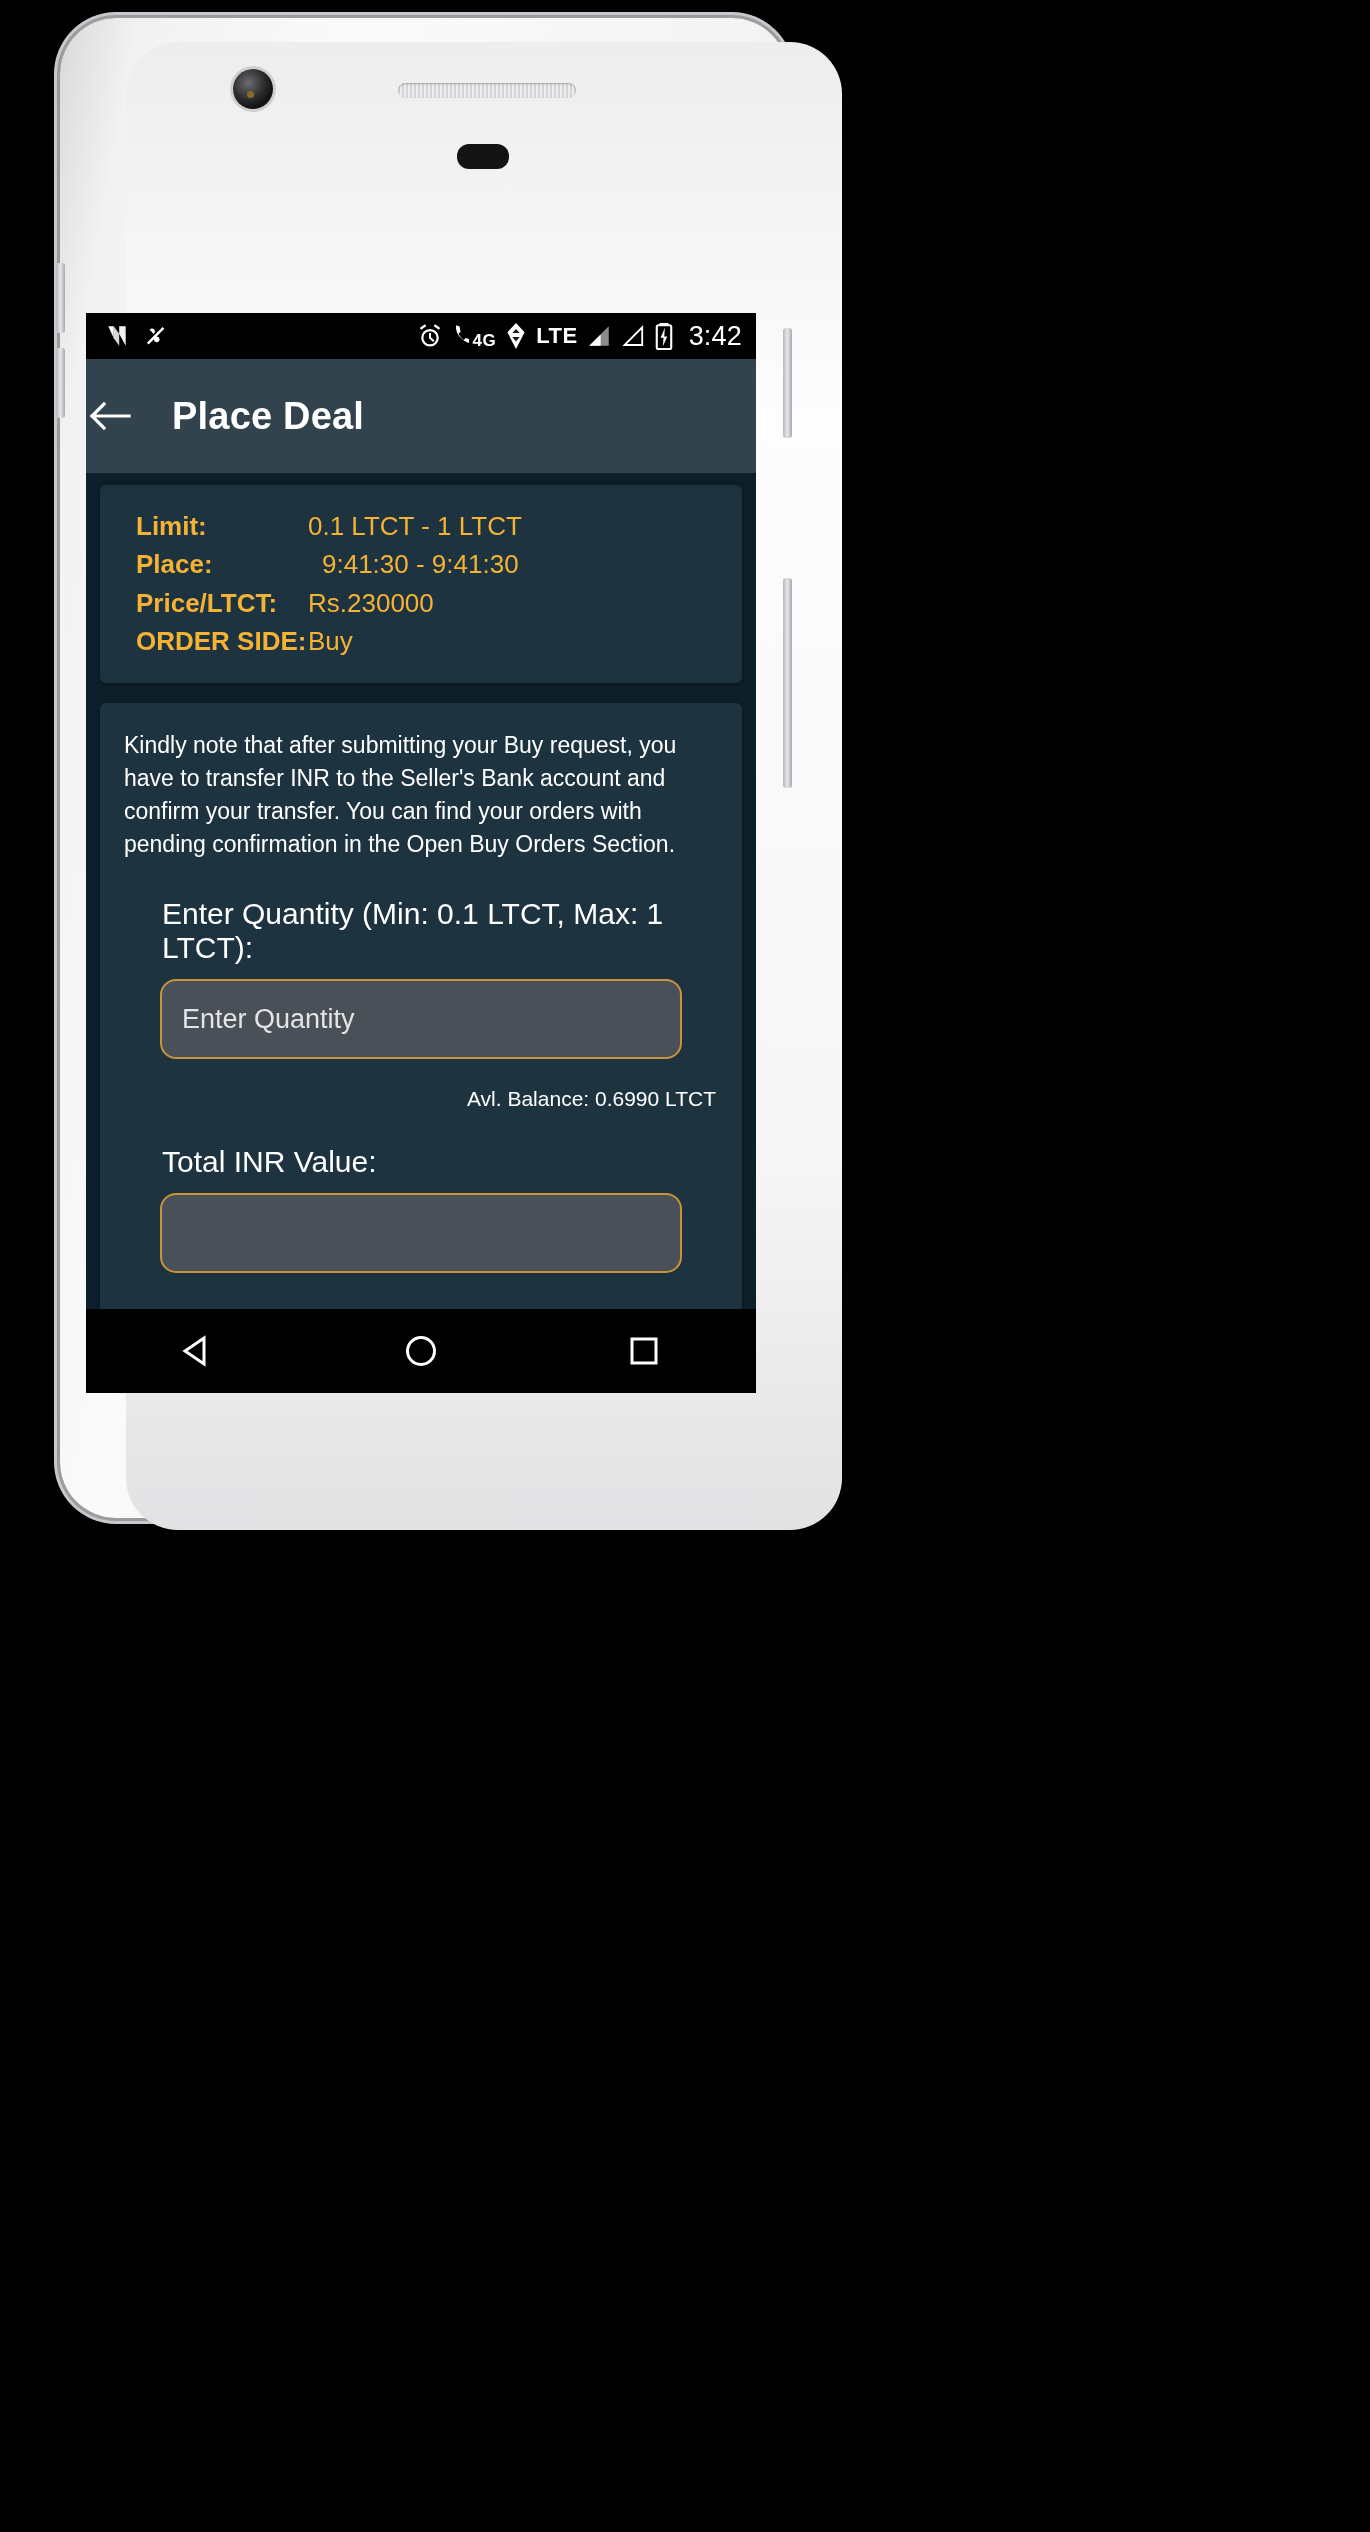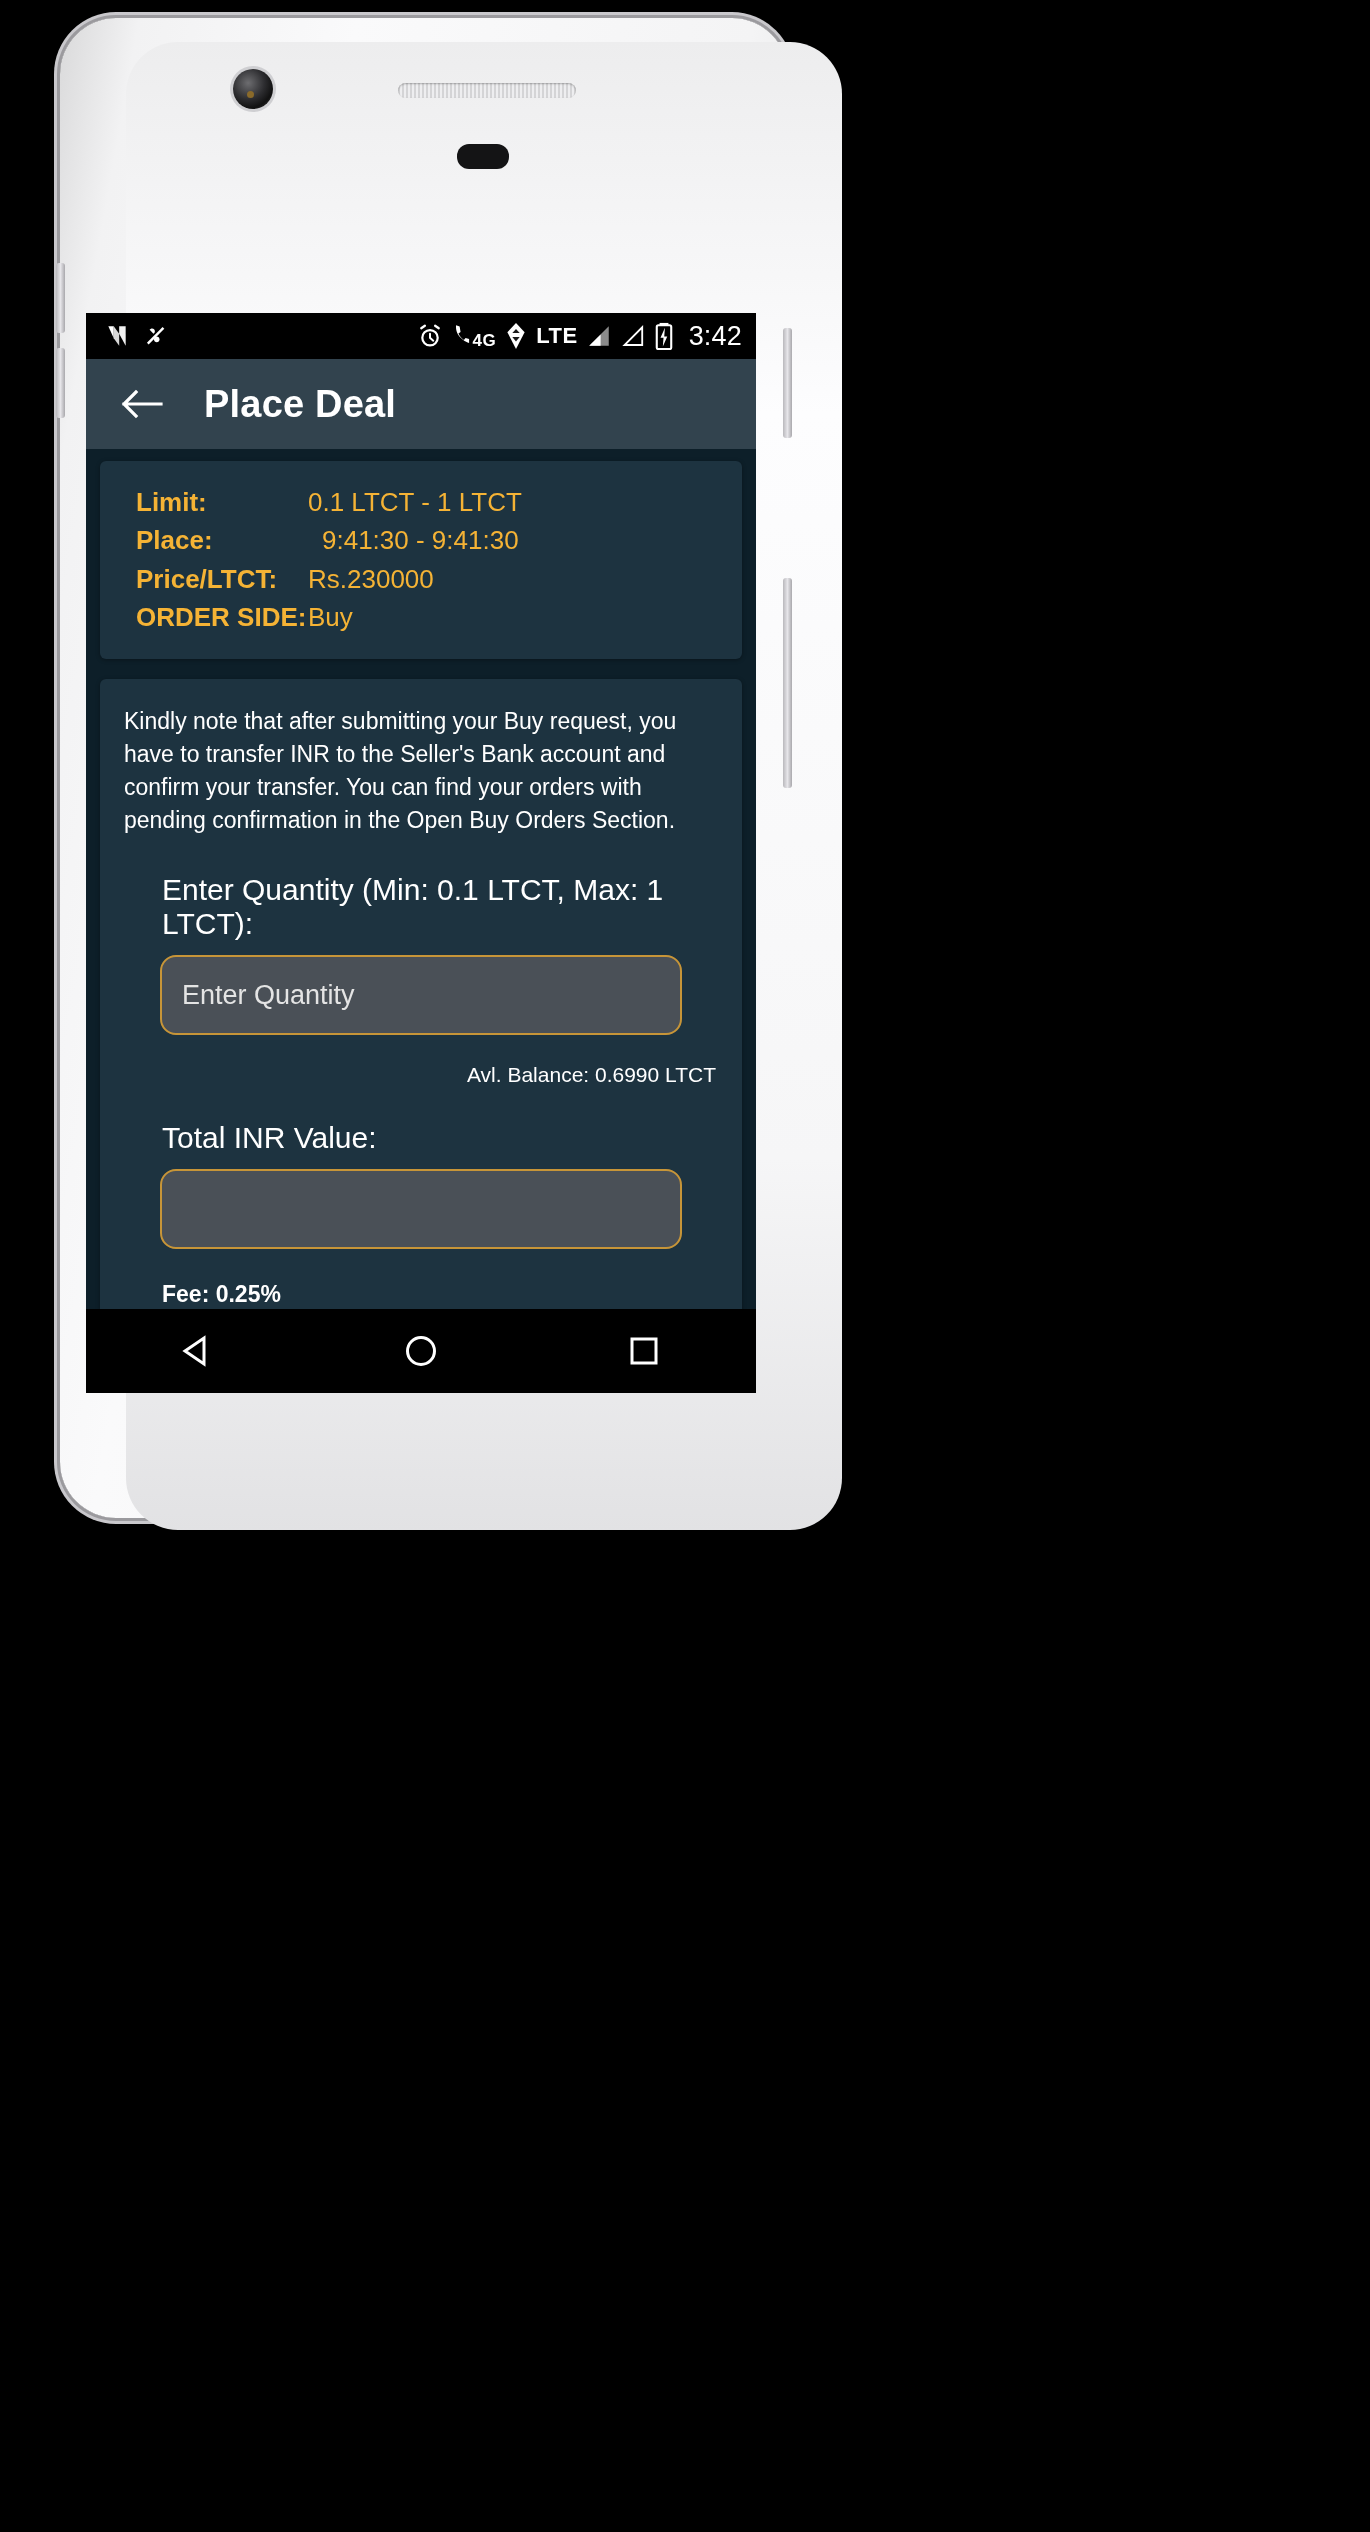--- a/index.html
+++ b/index.html
@@ -100,25 +100,24 @@
   }
   .sb-lte {
     color: #fff;
     font-size: 22px;
     font-weight: 700;
     letter-spacing: .5px;
     line-height: 1;
   }
   
   #app-bar {
-    height: 90px;
+    height: 114px;
     background: #32434e;
     display: flex;
     align-items: center;
-    padding-left: 32px;
     box-sizing: border-box;
   }
   #back-button {
     width: 48px; height: 48px;
     display: flex; align-items: center; justify-content: center;
     cursor: pointer;
   }
   #page-title {
     color: #fff;
     font-size: 38px;

